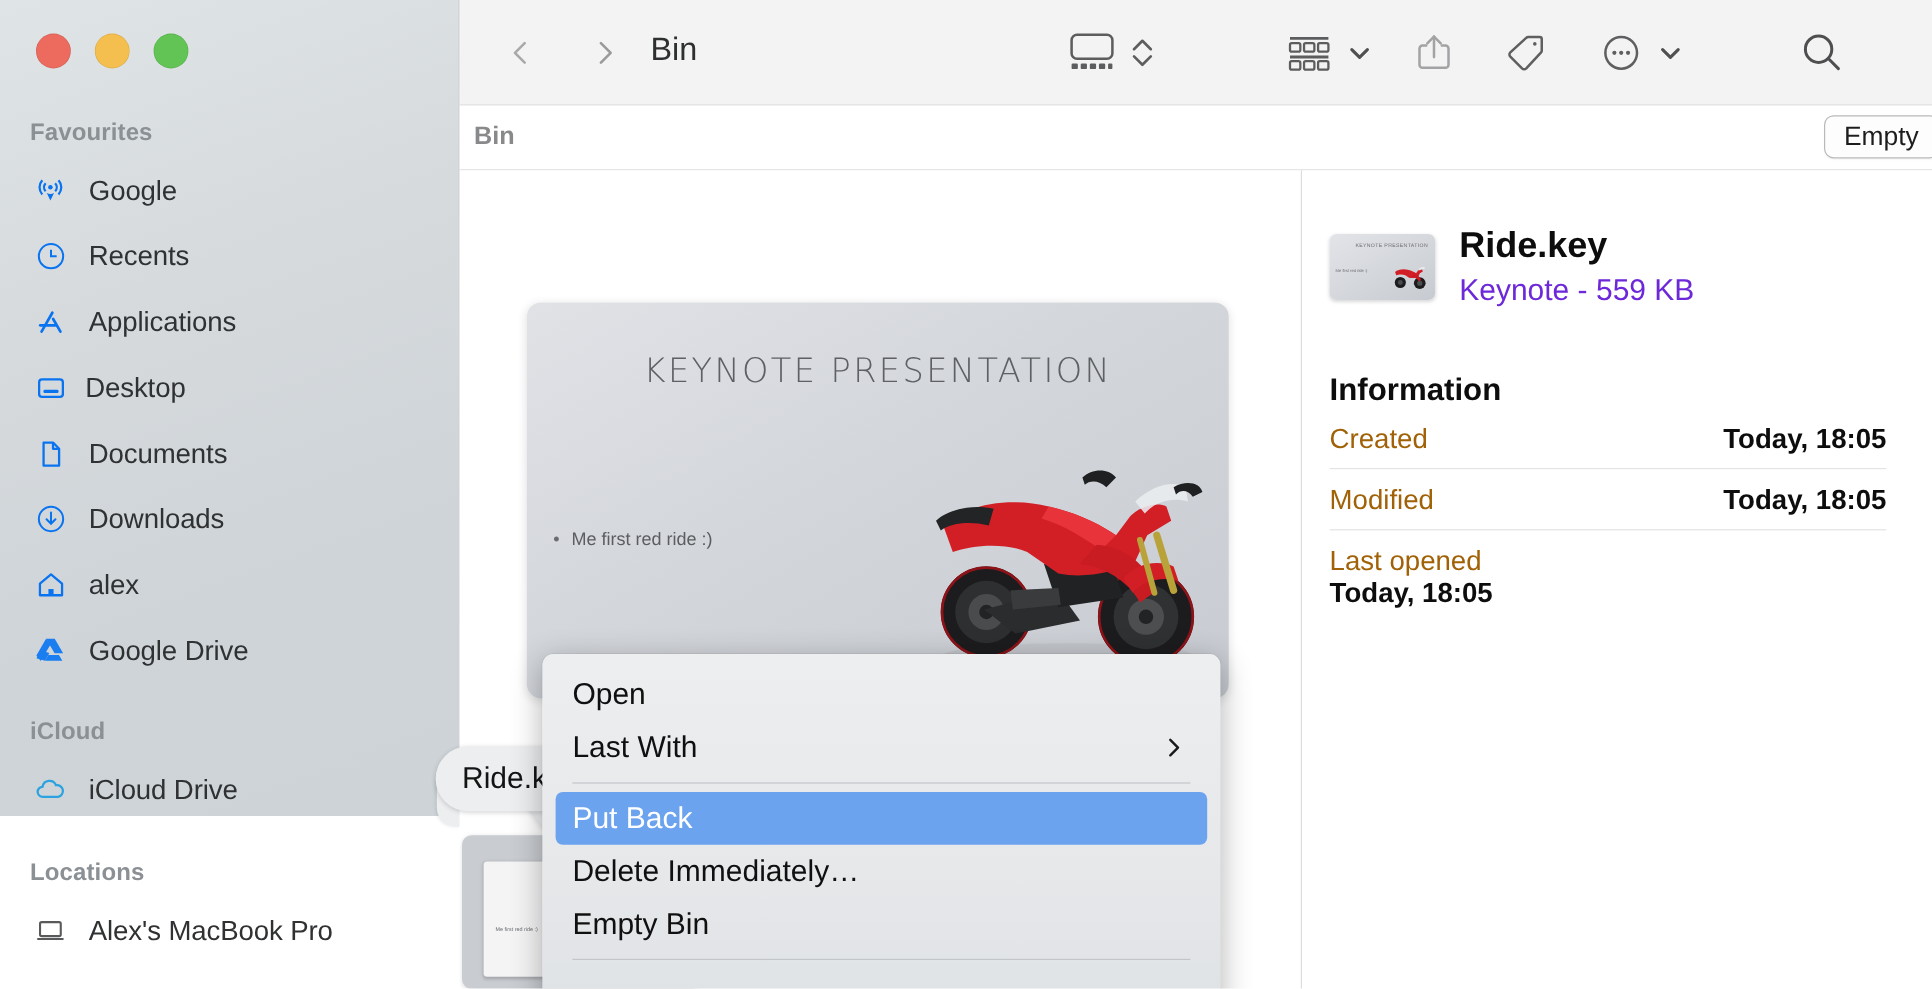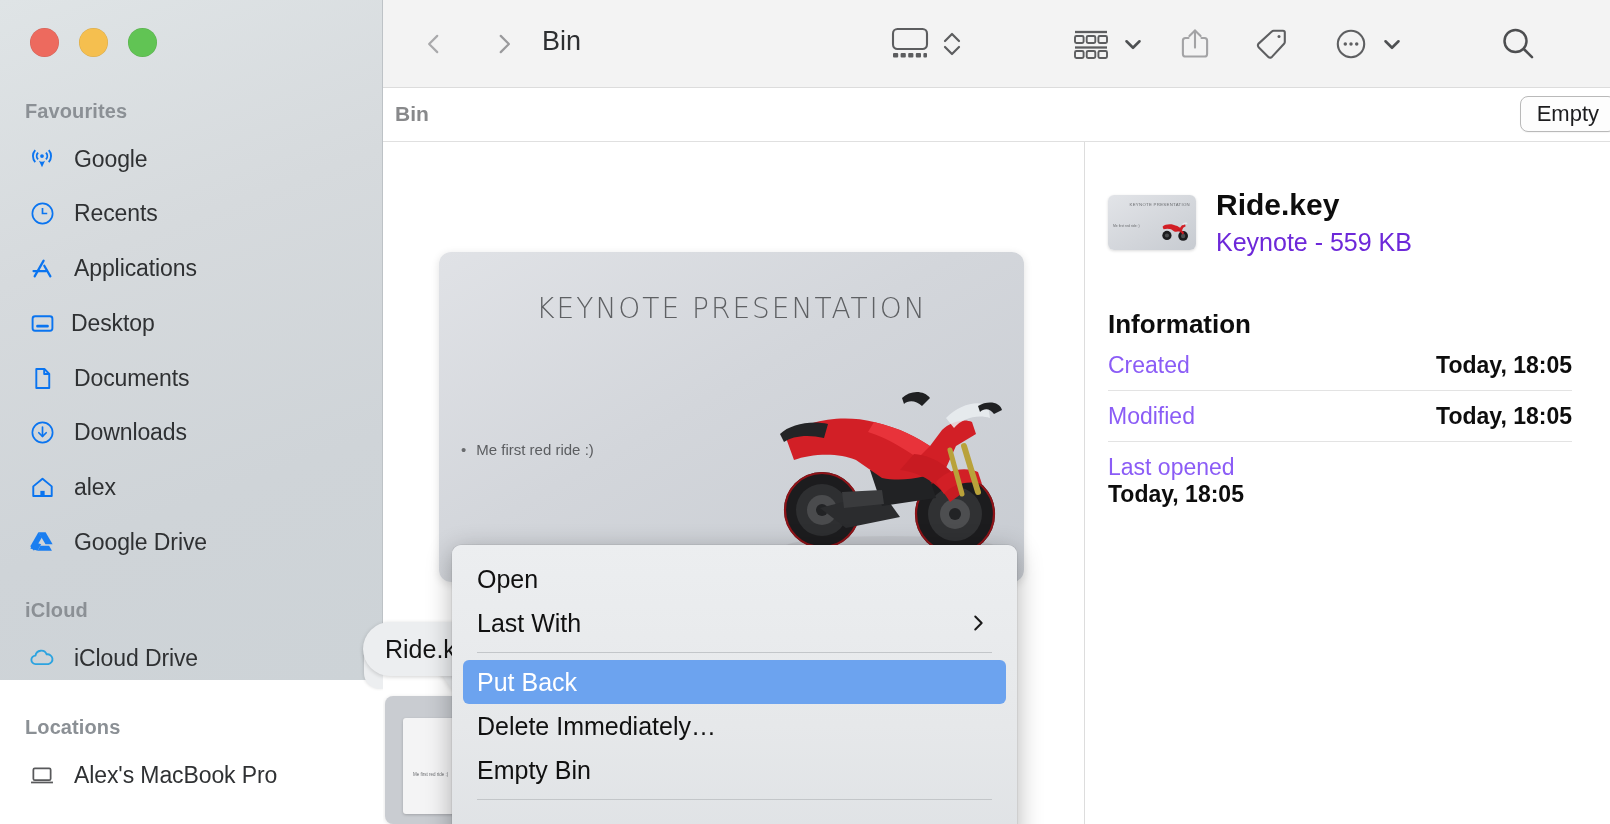--- a/index.html
+++ b/index.html
@@ -245,21 +245,21 @@
   #info-section {
     margin-top: 52px;
     font-size: 26px; font-weight: bold; color: #0d0d0d;
   }
   .info-row {
     display: flex; justify-content: space-between; align-items: baseline;
     padding: 12px 0 11px 0;
     border-bottom: 1px solid #e3e3e3;
   }
   .info-row:first-of-type { padding-top: 15px; }
-  .info-key { font-size: 23px; color: #8b5cf6; }
+  .info-key { font-size: 23px; color: #a16207; }
   .info-val { font-size: 23px; color: #0d0d0d; font-weight: bold; }
 </style>
 </head>
 <body>
 
 <div id="window">
 
   <div id="sidebar">
 
     <div id="traffic">

